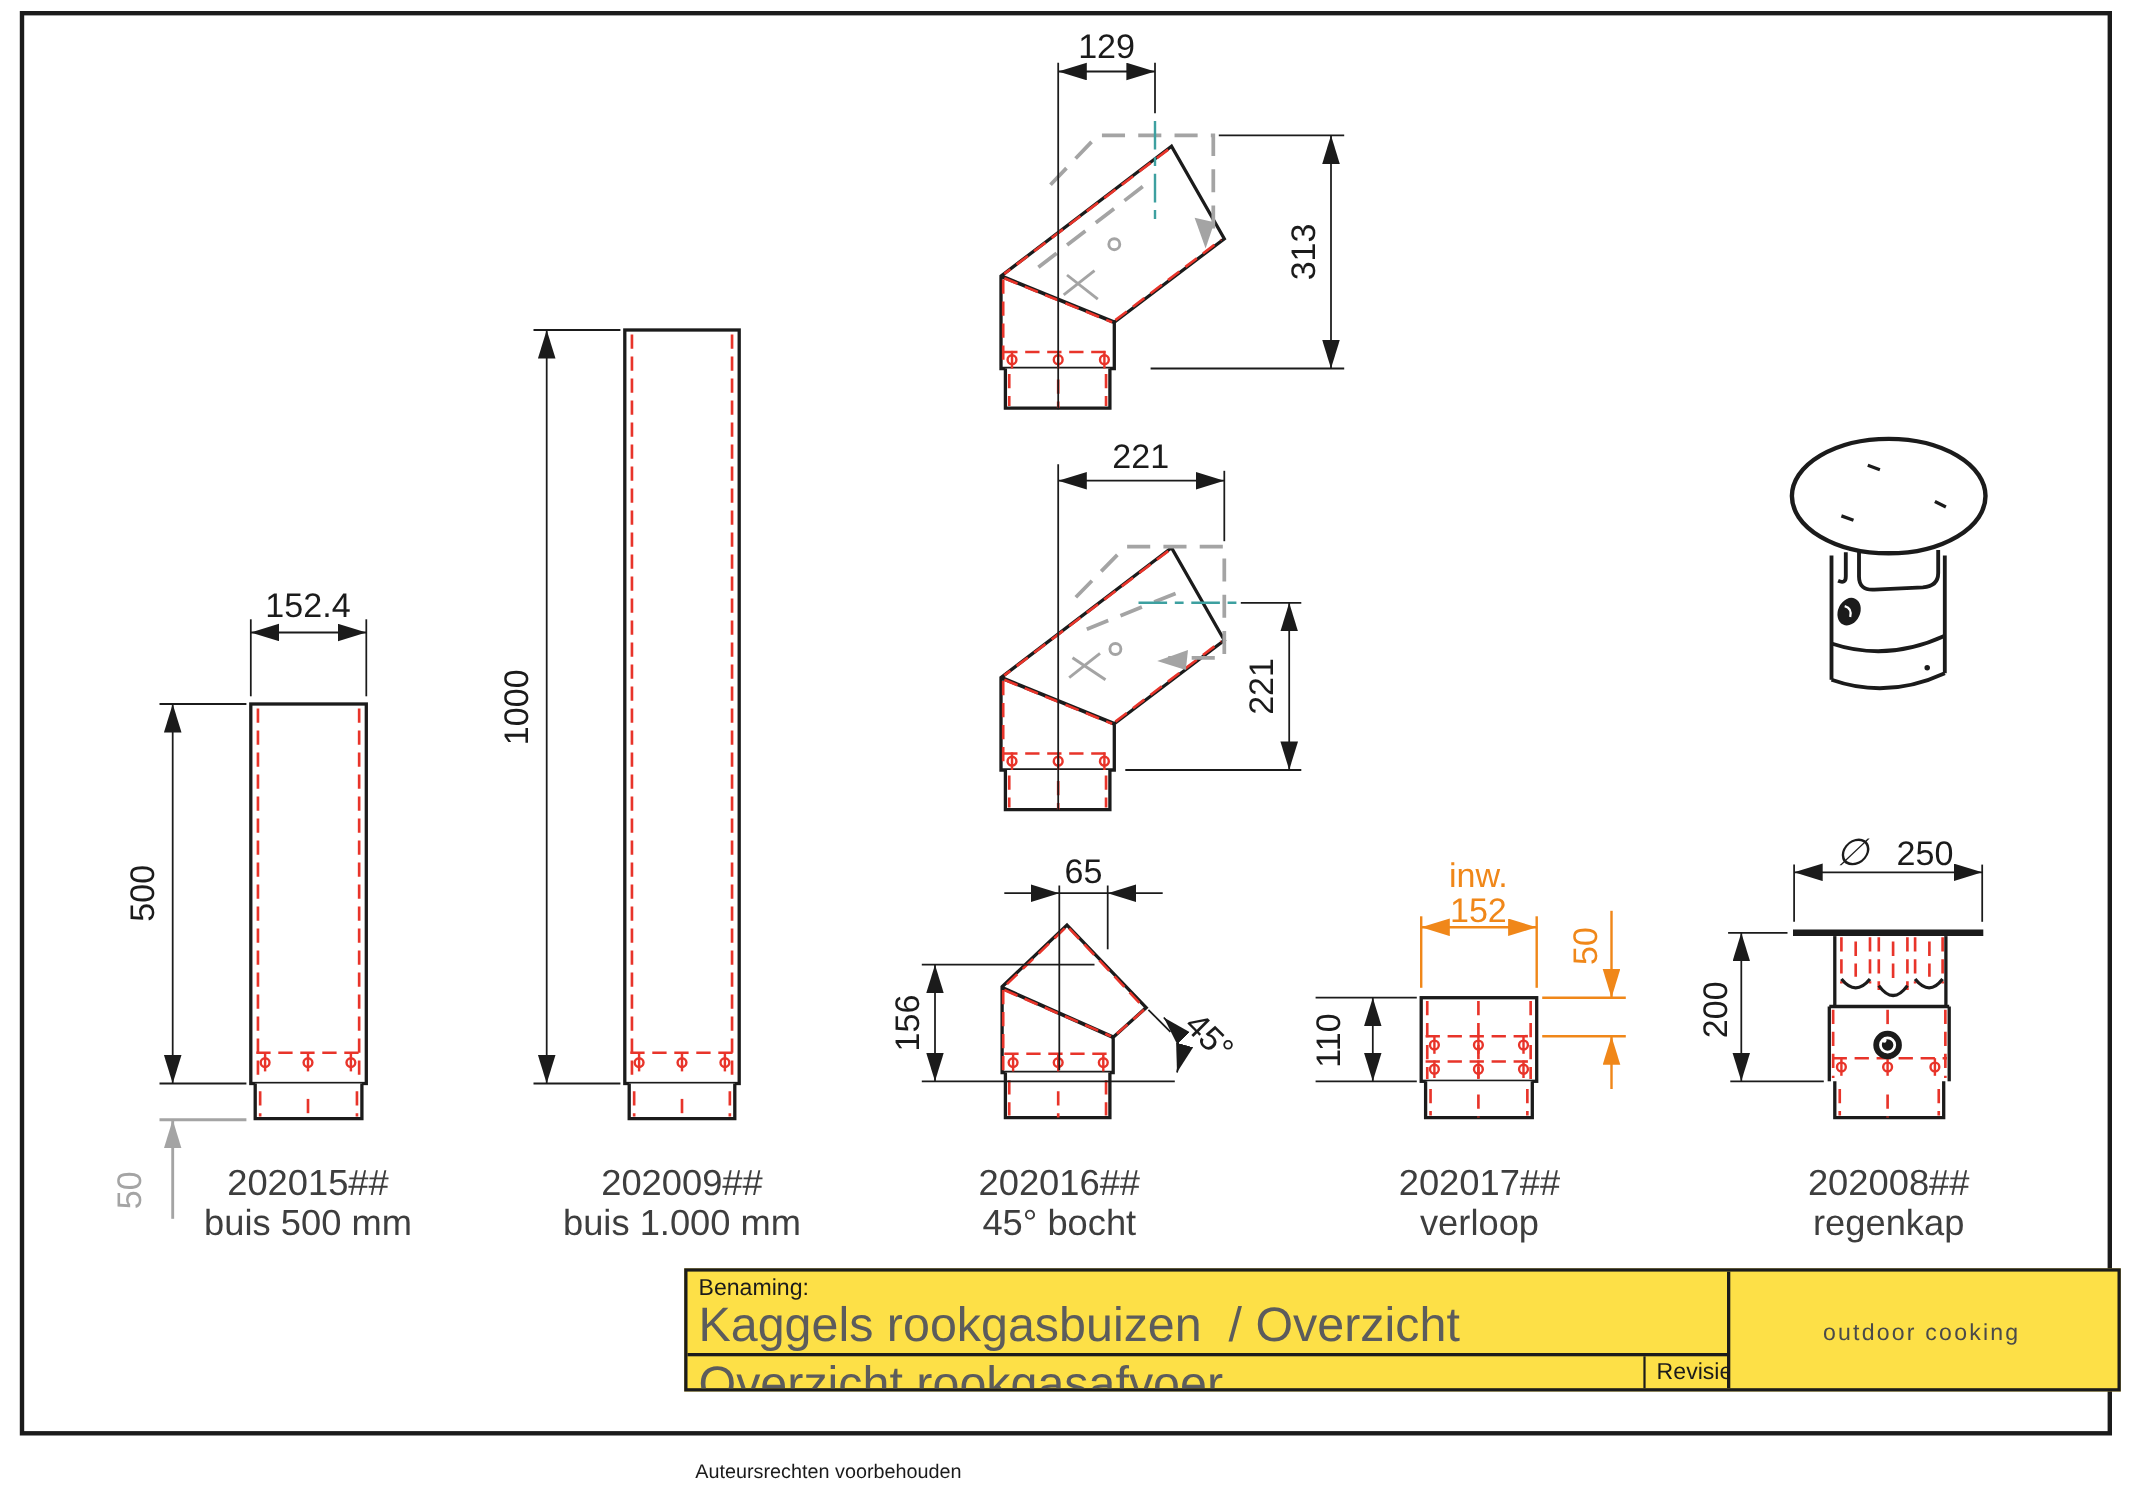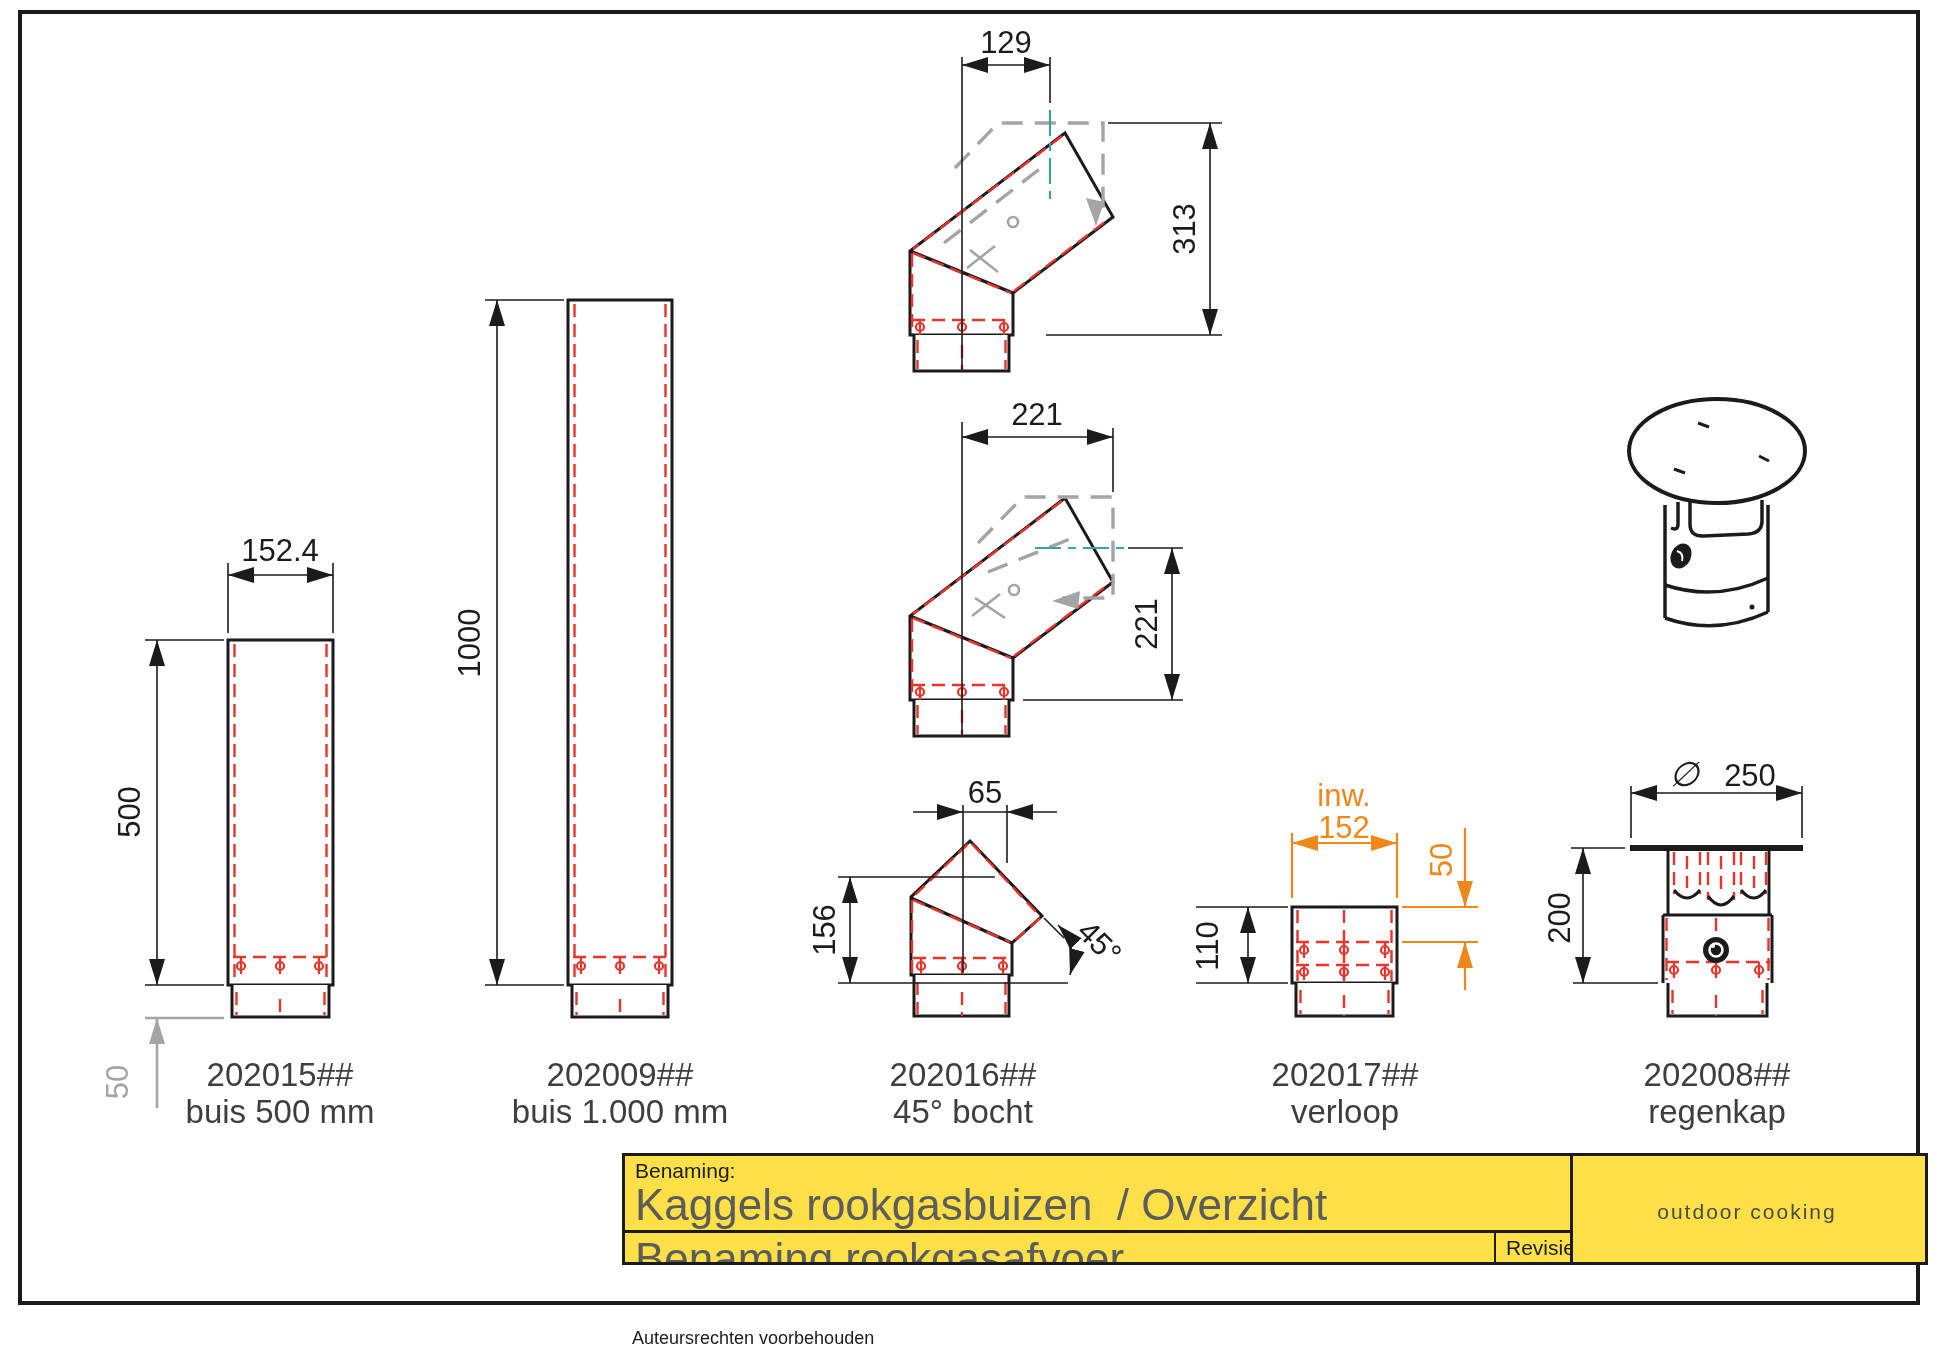--- a/index.html
+++ b/index.html
@@ -375,21 +375,21 @@
       <circle cx="1752" cy="607" r="2.5" fill="var(--ink)"></circle>
     </g>
   </svg>
 
   <div class="tb">
     <div class="cell benaming">
       <div class="flabel">Benaming:</div>
       <div class="fvalue">Kaggels rookgasbuizen  / Overzicht</div>
     </div>
     <div class="cell teknr">
-      <div class="fvalue">Benaming rookgasafvoer</div>
+      <div class="fvalue">Overzicht rookgasafvoer</div>
     </div>
     <div class="cell revisie">
       <div class="flabel">Revisie:</div>
     </div>
     <div class="logobox">
       <div class="logo-wrap">
         <div class="tagline">outdoor cooking</div>
       </div>
     </div>
   </div>

